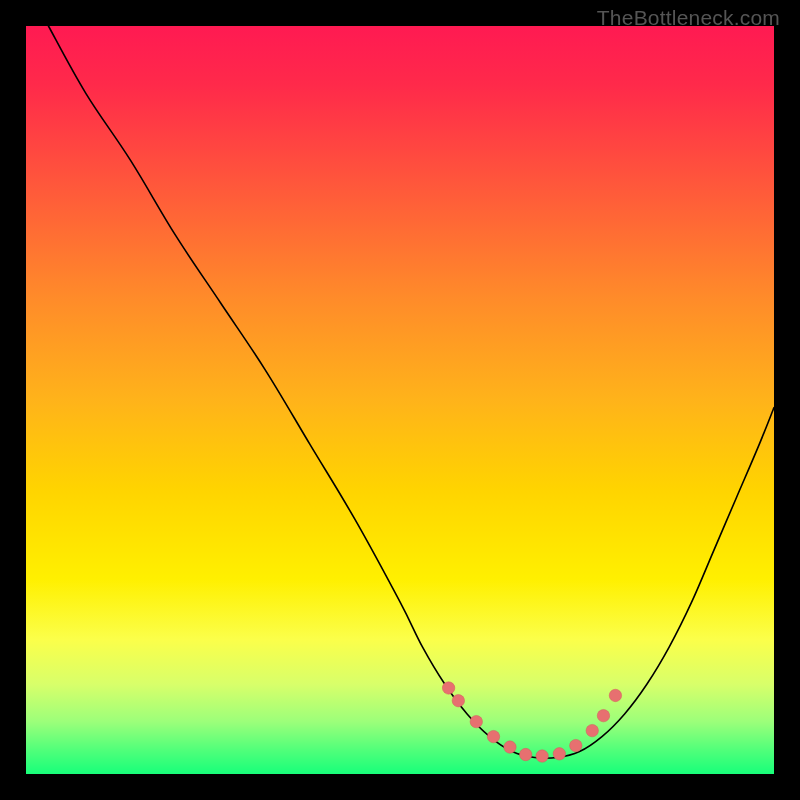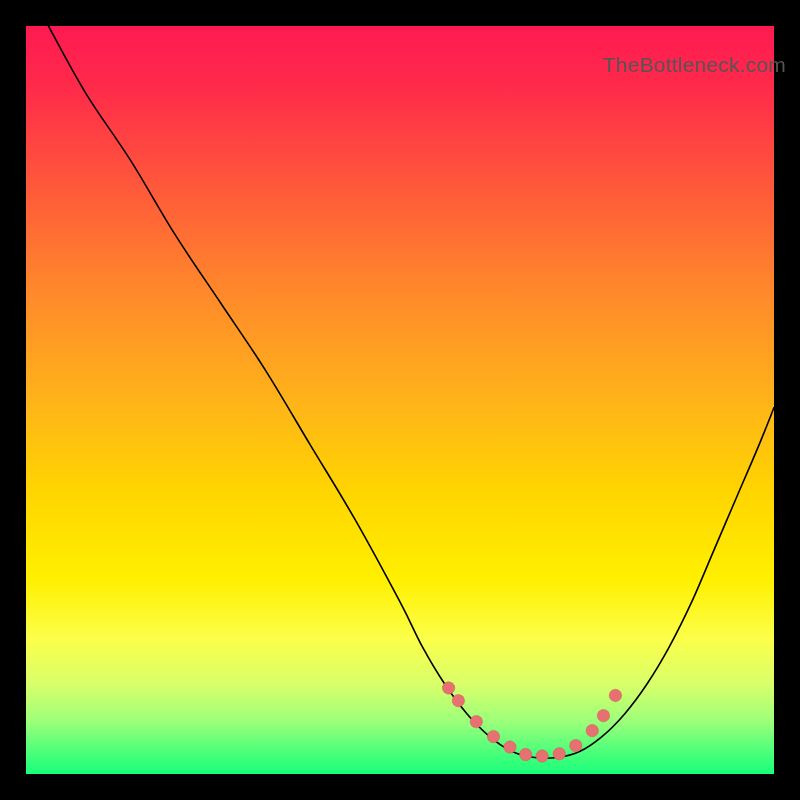--- a/index.html
+++ b/index.html
@@ -28,26 +28,25 @@
       #fbff4a 82%,
       #d8ff6a 88%,
       #9cff7a 93%,
       #4dff7a 97%,
       #18ff7a 100%
     );
   }
   .watermark {
     position: absolute;
     top: 6px;
-    right: 14px;
+    right: 20px;
     color: #555;
     font-size: 21px;
     letter-spacing: 0.2px;
     font-weight: 400;
-    margin-top: 47px;
   }
   svg.plot {
     position: absolute;
     left: 0;
     top: 0;
     width: 748px;
     height: 748px;
     overflow: visible;
   }
   .curve {

